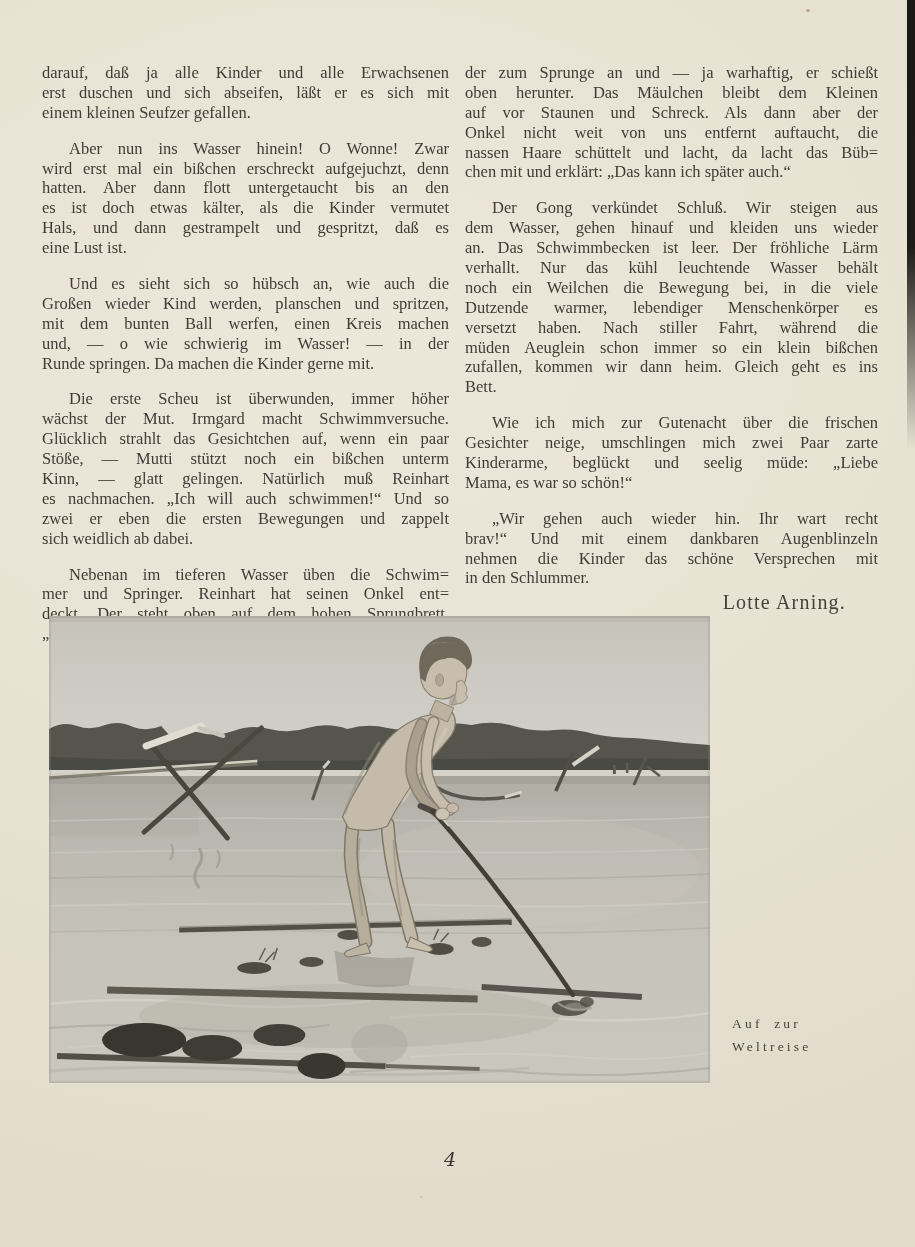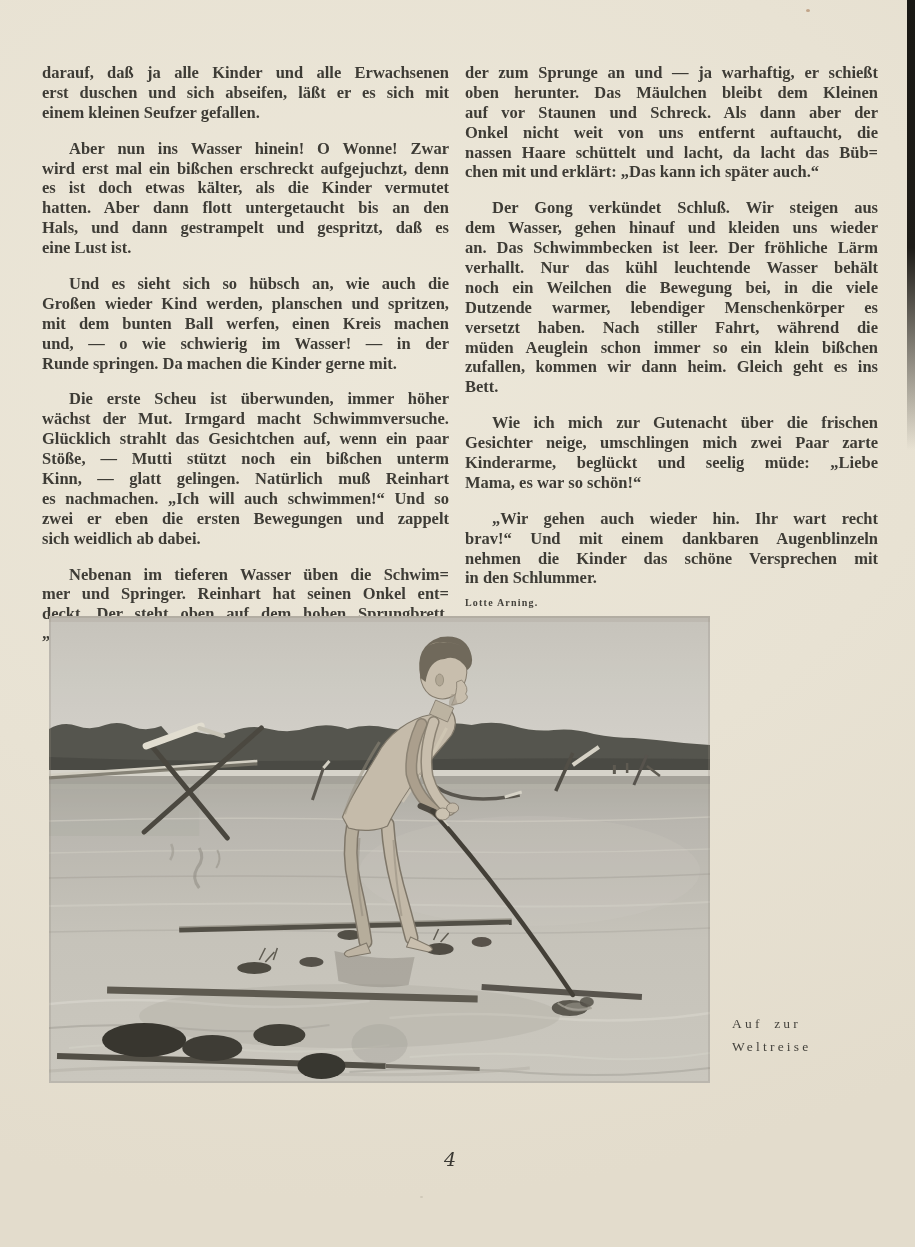--- a/index.html
+++ b/index.html
@@ -9,39 +9,39 @@
     background:#e9e3d5;
     background-image:radial-gradient(1100px 850px at 38% 28%, #ece7d9 0%, #e8e2d3 55%, #e3dccc 100%);
     font-family:"Liberation Serif", serif;
     color:#3e3c36;
     overflow:hidden;
   }
   .col{
     position:absolute;top:63px;
     font-size:16.5px;line-height:19.9px;
     color:#3e3c36;
-    font-weight:bold;
   }
   .col-left{left:42px;width:407px;}
   .col-right{left:465px;width:413px;}
   .para{margin-top:16px;}
   .para:first-child{margin-top:0;}
   .tline{
     white-space:nowrap;
     overflow:hidden;
     text-align:justify;
     text-align-last:justify;
     height:19.9px;
   }
   .tline.lastline{text-align-last:left;}
   .para.indent .tline:first-child{text-indent:27px;}
   .author{
     margin-top:5px;
+    text-align:right;
     padding-right:32px;
-    font-size:10px;
+    font-size:20px;
     letter-spacing:1.2px;
     color:#44423c;
   }
   .photo{
     position:absolute;left:49px;top:616px;width:661px;height:467px;margin:0;
   }
   .photo svg{display:block;}
   .caption{
     position:absolute;left:732px;top:1013px;
     font-size:13.5px;letter-spacing:3.2px;word-spacing:5px;
@@ -69,22 +69,22 @@
 
   <div class="col col-left">
       <div class="para">
         <div class="tline">darauf, daß ja alle Kinder und alle Erwachsenen</div>
         <div class="tline">erst duschen und sich abseifen, läßt er es sich mit</div>
         <div class="tline lastline">einem kleinen Seufzer gefallen.</div>
       </div>
       <div class="para indent">
         <div class="tline">Aber nun ins Wasser hinein! O Wonne! Zwar</div>
         <div class="tline">wird erst mal ein bißchen erschreckt aufgejuchzt, denn</div>
+        <div class="tline">hatten. Aber dann flott untergetaucht bis an den</div>
         <div class="tline">es ist doch etwas kälter, als die Kinder vermutet</div>
-        <div class="tline">hatten. Aber dann flott untergetaucht bis an den</div>
         <div class="tline">Hals, und dann gestrampelt und gespritzt, daß es</div>
         <div class="tline lastline">eine Lust ist.</div>
       </div>
       <div class="para indent">
         <div class="tline">Und es sieht sich so hübsch an, wie auch die</div>
         <div class="tline">Großen wieder Kind werden, planschen und spritzen,</div>
         <div class="tline">mit dem bunten Ball werfen, einen Kreis machen</div>
         <div class="tline">und, — o wie schwierig im Wasser! — in der</div>
         <div class="tline lastline">Runde springen. Da machen die Kinder gerne mit.</div>
       </div>

